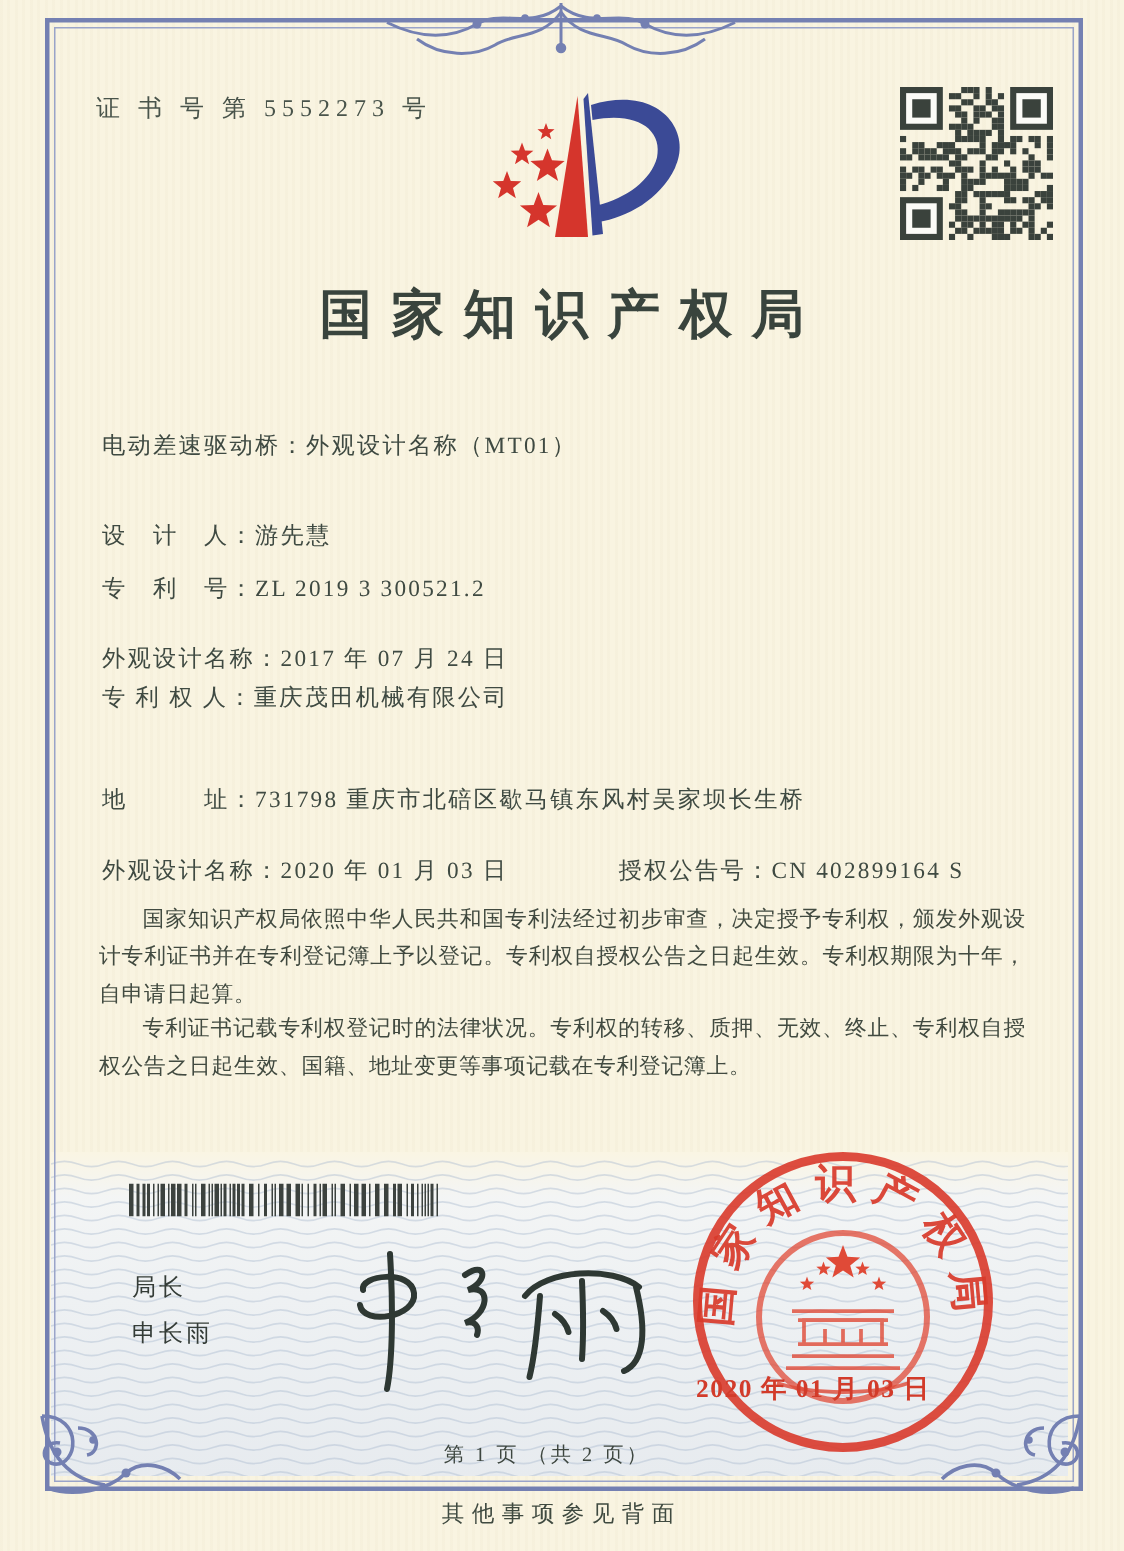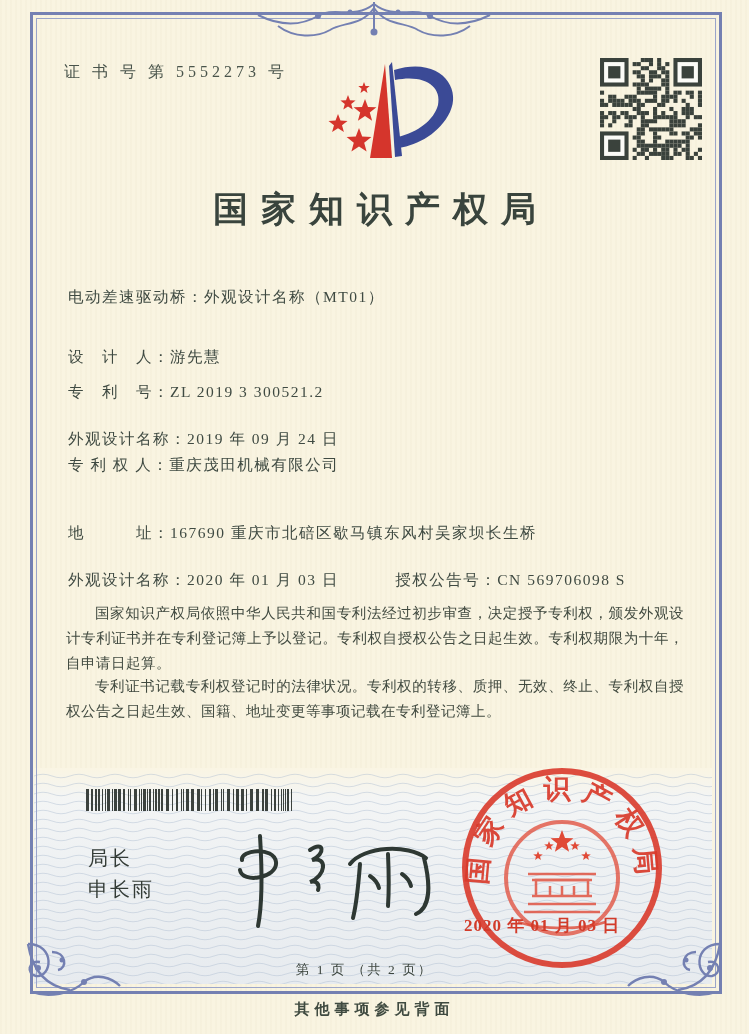--- a/index.html
+++ b/index.html
@@ -19,37 +19,37 @@
   .band svg{position:absolute;inset:0;}
   
   .cert-no{left:64px;top:62px;font-size:16px;letter-spacing:4px;color:#49544b;}
   .logo{left:302px;top:42px;}
   .qr{left:600px;top:58px;}
   .title{left:0;top:186px;width:749px;text-align:center;font-size:35px;font-weight:700;
          letter-spacing:13px;text-indent:13px;color:#39443d;}
   
   .field{left:68px;width:630px;font-size:15.5px;letter-spacing:1.5px;color:#3f4a42;white-space:nowrap;}
   .f1{top:287px}.f2{top:347px}.f3{top:382px}.f4{top:429px}.f5{top:455px}.f6{top:523px}.f7{top:570px}
-  .second-label{margin-left:51px;}
+  .second-label{margin-left:68px;}
   
   .para{left:66px;width:618px;font-size:14.5px;line-height:25px;color:#414a40;
         text-indent:2em;letter-spacing:.5px;text-align:justify;}
   .p1{top:601px}.p2{top:674px}
   
   .barcode{left:86px;top:789px;width:214px;height:22px;font-size:0;white-space:nowrap;overflow:hidden;}
   .barcode span{display:inline-block;height:22px;vertical-align:top;}
-  .sig-block{left:88px;top:843px;font-size:20px;line-height:31px;color:#343c37;letter-spacing:2px;
+  .sig-block{left:88px;top:843px;font-size:16px;line-height:31px;color:#343c37;letter-spacing:2px;
              font-family:"Liberation Sans","DejaVu Sans",sans-serif;}
   .signature-svg{left:212px;top:828px;}
   .seal{left:452px;top:766px;width:220px;height:214px;}
   .seal svg{position:absolute;inset:0;}
   .seal-date{position:absolute;left:12px;top:148px;width:200px;font-size:17px;font-weight:700;
              color:#d23b2a;letter-spacing:1px;white-space:nowrap;}
   .page-no{left:0;top:961px;width:729px;text-align:center;font-size:13.5px;letter-spacing:2px;color:#3d463f;}
-  .back-note{left:0;top:1000px;width:749px;text-align:center;font-size:15px;letter-spacing:5px;color:#3f4a40;font-weight:bold;}
+  .back-note{left:0;top:1000px;width:749px;text-align:center;font-size:15px;letter-spacing:5px;color:#3f4a40;}
   .corner{pointer-events:none;}
 </style>
 </head>
 <body>
 
 <div class="paper-texture"></div>
 
 <div class="abs band">
   <svg id="waves" width="678" height="216">
       <path d="M0 8 q9 -3.5 18 0 t18 0 q9 -3.5 18 0 t18 0 q9 -3.5 18 0 t18 0 q9 -3.5 18 0 t18 0 q9 -3.5 18 0 t18 0 q9 -3.5 18 0 t18 0 q9 -3.5 18 0 t18 0 q9 -3.5 18 0 t18 0 q9 -3.5 18 0 t18 0 q9 -3.5 18 0 t18 0 q9 -3.5 18 0 t18 0 q9 -3.5 18 0 t18 0 q9 -3.5 18 0 t18 0 q9 -3.5 18 0 t18 0 q9 -3.5 18 0 t18 0 q9 -3.5 18 0 t18 0 q9 -3.5 18 0 t18 0 q9 -3.5 18 0 t18 0 q9 -3.5 18 0 t18 0" fill="none" stroke="#aebdd1" stroke-width="1" opacity="0.45"></path>
@@ -383,26 +383,26 @@
     <rect x="0" y="72" width="28" height="28" fill="#3a423c"></rect>
     <rect x="4" y="76" width="20" height="20" fill="#fbfbf7"></rect>
     <rect x="8" y="80" width="12" height="12" fill="#3a423c"></rect>
   </svg>
 
 <div class="abs title">国家知识产权局</div>
 
 <div class="abs field f1"><span>电动差速驱动桥：</span><span>外观设计名称（MT01）</span></div>
 <div class="abs field f2"><span>设　计　人：</span><span>游先慧</span></div>
 <div class="abs field f3"><span>专　利　号：</span><span>ZL 2019 3 300521.2</span></div>
-<div class="abs field f4"><span>外观设计名称：</span><span>2019 年 09 月 24 日</span></div>
+<div class="abs field f4"><span>外观设计名称：</span><span>2017 年 07 月 24 日</span></div>
 <div class="abs field f5"><span>专 利 权 人：</span><span>重庆茂田机械有限公司</span></div>
-<div class="abs field f6"><span>地　　　址：</span><span>167690 重庆市北碚区歇马镇东风村吴家坝长生桥</span></div>
+<div class="abs field f6"><span>地　　　址：</span><span>731798 重庆市北碚区歇马镇东风村吴家坝长生桥</span></div>
 <div class="abs field f7">
   <span>外观设计名称：</span><span>2020 年 01 月 03 日</span>
-  <span class="second-label">授权公告号：</span><span>CN 569706098 S</span>
+  <span class="second-label">授权公告号：</span><span>CN 402899164 S</span>
 </div>
 
 <div class="abs para p1">国家知识产权局依照中华人民共和国专利法经过初步审查，决定授予专利权，颁发外观设计专利证书并在专利登记簿上予以登记。专利权自授权公告之日起生效。专利权期限为十年，自申请日起算。</div>
 <div class="abs para p2">专利证书记载专利权登记时的法律状况。专利权的转移、质押、无效、终止、专利权自授权公告之日起生效、国籍、地址变更等事项记载在专利登记簿上。</div>
 
 <div class="abs barcode" id="barcode"><span style="width: 3px; background: rgb(60, 66, 62); margin-right: 2px;"></span><span style="width: 2px; background: rgb(60, 66, 62); margin-right: 2px;"></span><span style="width: 2px; background: rgb(60, 66, 62); margin-right: 1px;"></span><span style="width: 2px; background: rgb(60, 66, 62); margin-right: 2px;"></span><span style="width: 1px; background: rgb(60, 66, 62); margin-right: 2px;"></span><span style="width: 1px; background: rgb(60, 66, 62); margin-right: 1px;"></span><span style="width: 3px; background: rgb(60, 66, 62); margin-right: 2px;"></span><span style="width: 1px; background: rgb(60, 66, 62); margin-right: 1px;"></span><span style="width: 3px; background: rgb(60, 66, 62); margin-right: 1px;"></span><span style="width: 3px; background: rgb(60, 66, 62); margin-right: 2px;"></span><span style="width: 2px; background: rgb(60, 66, 62); margin-right: 3px;"></span><span style="width: 1px; background: rgb(60, 66, 62); margin-right: 1px;"></span><span style="width: 1px; background: rgb(60, 66, 62); margin-right: 3px;"></span><span style="width: 3px; background: rgb(60, 66, 62); margin-right: 2px;"></span><span style="width: 1px; background: rgb(60, 66, 62); margin-right: 1px;"></span><span style="width: 1px; background: rgb(60, 66, 62); margin-right: 1px;"></span><span style="width: 3px; background: rgb(60, 66, 62); margin-right: 1px;"></span><span style="width: 1px; background: rgb(60, 66, 62); margin-right: 1px;"></span><span style="width: 2px; background: rgb(60, 66, 62); margin-right: 2px;"></span><span style="width: 1px; background: rgb(60, 66, 62); margin-right: 1px;"></span><span style="width: 2px; background: rgb(60, 66, 62); margin-right: 1px;"></span><span style="width: 2px; background: rgb(60, 66, 62); margin-right: 1px;"></span><span style="width: 2px; background: rgb(60, 66, 62); margin-right: 3px;"></span><span style="width: 3px; background: rgb(60, 66, 62); margin-right: 3px;"></span><span style="width: 1px; background: rgb(60, 66, 62); margin-right: 3px;"></span><span style="width: 2px; background: rgb(60, 66, 62); margin-right: 3px;"></span><span style="width: 1px; background: rgb(60, 66, 62); margin-right: 1px;"></span><span style="width: 1px; background: rgb(60, 66, 62); margin-right: 2px;"></span><span style="width: 3px; background: rgb(60, 66, 62); margin-right: 2px;"></span><span style="width: 3px; background: rgb(60, 66, 62); margin-right: 3px;"></span><span style="width: 3px; background: rgb(60, 66, 62); margin-right: 1px;"></span><span style="width: 1px; background: rgb(60, 66, 62); margin-right: 3px;"></span><span style="width: 1px; background: rgb(60, 66, 62); margin-right: 3px;"></span><span style="width: 2px; background: rgb(60, 66, 62); margin-right: 2px;"></span><span style="width: 1px; background: rgb(60, 66, 62); margin-right: 1px;"></span><span style="width: 3px; background: rgb(60, 66, 62); margin-right: 3px;"></span><span style="width: 1px; background: rgb(60, 66, 62); margin-right: 1px;"></span><span style="width: 1px; background: rgb(60, 66, 62); margin-right: 3px;"></span><span style="width: 3px; background: rgb(60, 66, 62); margin-right: 3px;"></span><span style="width: 1px; background: rgb(60, 66, 62); margin-right: 2px;"></span><span style="width: 3px; background: rgb(60, 66, 62); margin-right: 2px;"></span><span style="width: 3px; background: rgb(60, 66, 62); margin-right: 2px;"></span><span style="width: 1px; background: rgb(60, 66, 62); margin-right: 3px;"></span><span style="width: 3px; background: rgb(60, 66, 62); margin-right: 3px;"></span><span style="width: 3px; background: rgb(60, 66, 62); margin-right: 3px;"></span><span style="width: 2px; background: rgb(60, 66, 62); margin-right: 1px;"></span><span style="width: 3px; background: rgb(60, 66, 62); margin-right: 3px;"></span><span style="width: 1px; background: rgb(60, 66, 62); margin-right: 2px;"></span><span style="width: 2px; background: rgb(60, 66, 62); margin-right: 2px;"></span><span style="width: 1px; background: rgb(60, 66, 62); margin-right: 2px;"></span><span style="width: 1px; background: rgb(60, 66, 62); margin-right: 1px;"></span><span style="width: 1px; background: rgb(60, 66, 62); margin-right: 1px;"></span><span style="width: 1px; background: rgb(60, 66, 62); margin-right: 1px;"></span><span style="width: 2px; background: rgb(60, 66, 62); margin-right: 2px;"></span><span style="width: 1px; background: rgb(60, 66, 62); margin-right: 3px;"></span></div>
 
 <div class="abs sig-block">
   <div>局长</div>
   <div>申长雨</div>

